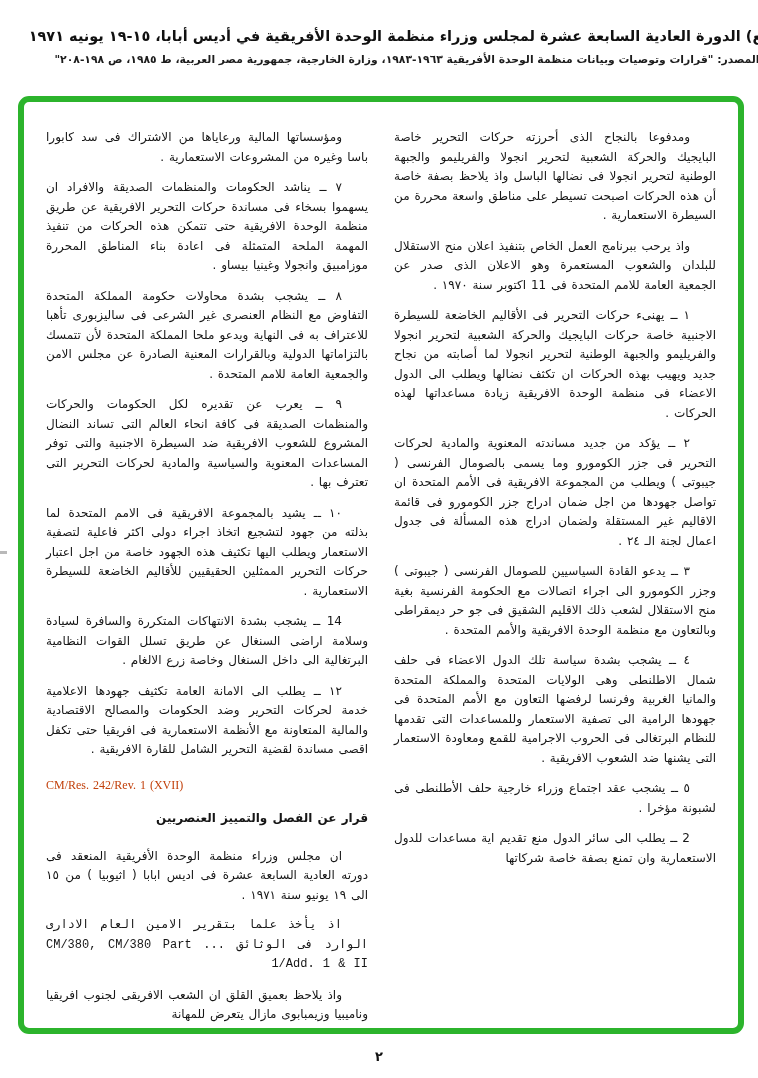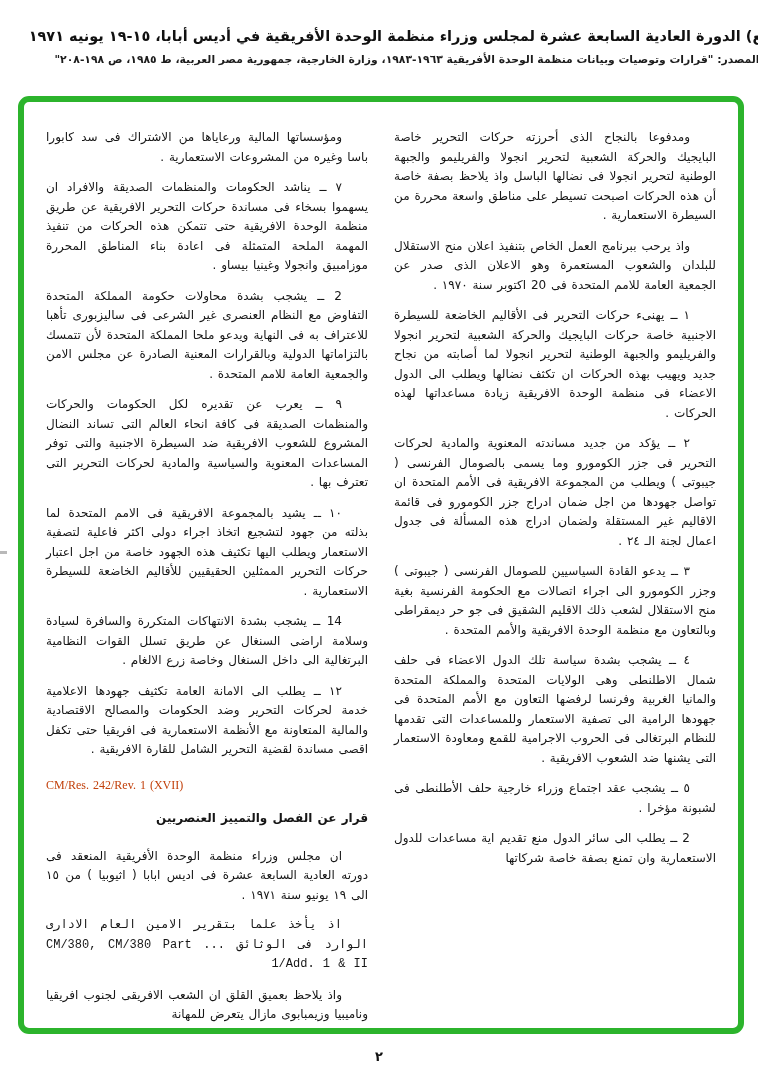--- a/index.html
+++ b/index.html
@@ -121,33 +121,33 @@
 
   <div class="header">
     <div class="title-line">(تابع) الدورة العادية السابعة عشرة لمجلس وزراء منظمة الوحدة الأفريقية في أديس أبابا، ١٥-١٩ يونيه ١٩٧١</div>
     <div class="source-line">المصدر: "قرارات وتوصيات وبيانات منظمة الوحدة الأفريقية ١٩٦٣-١٩٨٣، وزارة الخارجية، جمهورية مصر العربية، ط ١٩٨٥، ص ١٩٨-٢٠٨"</div>
   </div>
 
   <div class="doc-box" style="border-color: rgb(44, 180, 44);">
 
     <section class="col">
       <p>ومدفوعا بالنجاح الذى أحرزته حركات التحرير خاصة البايجيك والحركة الشعبية لتحرير انجولا والفريليمو والجبهة الوطنية لتحرير انجولا فى نضالها الباسل واذ يلاحظ بصفة خاصة أن هذه الحركات اصبحت تسيطر على مناطق واسعة محررة من السيطرة الاستعمارية .</p>
-      <p>واذ يرحب ببرنامج العمل الخاص بتنفيذ اعلان منح الاستقلال للبلدان والشعوب المستعمرة وهو الاعلان الذى صدر عن الجمعية العامة للامم المتحدة فى 20 اكتوبر سنة ١٩٧٠ .</p>
+      <p>واذ يرحب ببرنامج العمل الخاص بتنفيذ اعلان منح الاستقلال للبلدان والشعوب المستعمرة وهو الاعلان الذى صدر عن الجمعية العامة للامم المتحدة فى 11 اكتوبر سنة ١٩٧٠ .</p>
       <p>١ ــ يهنىء حركات التحرير فى الأقاليم الخاضعة للسيطرة الاجنبية خاصة حركات البايجيك والحركة الشعبية لتحرير انجولا والفريليمو والجبهة الوطنية لتحرير انجولا لما أصابته من نجاح جديد ويهيب بهذه الحركات ان تكثف نضالها ويطلب الى الدول الاعضاء فى منظمة الوحدة الافريقية زيادة مساعداتها لهذه الحركات .</p>
       <p>٢ ــ يؤكد من جديد مساندته المعنوية والمادية لحركات التحرير فى جزر الكومورو وما يسمى بالصومال الفرنسى ( جيبوتى ) ويطلب من المجموعة الافريقية فى الأمم المتحدة ان تواصل جهودها من اجل ضمان ادراج جزر الكومورو فى قائمة الاقاليم غير المستقلة ولضمان ادراج هذه المسألة فى جدول اعمال لجنة الـ ٢٤ .</p>
       <p>٣ ــ يدعو القادة السياسيين للصومال الفرنسى ( جيبوتى ) وجزر الكومورو الى اجراء اتصالات مع الحكومة الفرنسية بغية منح الاستقلال لشعب ذلك الاقليم الشقيق فى جو حر ديمقراطى وبالتعاون مع منظمة الوحدة الافريقية والأمم المتحدة .</p>
       <p>٤ ــ يشجب بشدة سياسة تلك الدول الاعضاء فى حلف شمال الاطلنطى وهى الولايات المتحدة والمملكة المتحدة والمانيا الغربية وفرنسا لرفضها التعاون مع الأمم المتحدة فى جهودها الرامية الى تصفية الاستعمار وللمساعدات التى تقدمها للنظام البرتغالى فى الحروب الاجرامية للقمع ومعاودة الاستعمار التى يشنها ضد الشعوب الافريقية .</p>
       <p>٥ ــ يشجب عقد اجتماع وزراء خارجية حلف الأطلنطى فى لشبونة مؤخرا .</p>
       <p>2 ــ يطلب الى سائر الدول منع تقديم اية مساعدات للدول الاستعمارية وان تمنع بصفة خاصة شركاتها</p>
     </section>
 
     <section class="col">
       <p>ومؤسساتها المالية ورعاياها من الاشتراك فى سد كابورا باسا وغيره من المشروعات الاستعمارية .</p>
       <p>٧ ــ يناشد الحكومات والمنظمات الصديقة والافراد ان يسهموا بسخاء فى مساندة حركات التحرير الافريقية عن طريق منظمة الوحدة الافريقية حتى تتمكن هذه الحركات من تنفيذ المهمة الملحة المتمثلة فى اعادة بناء المناطق المحررة  موزامبيق وانجولا وغينيا بيساو .</p>
-      <p>2 ــ يشجب بشدة محاولات حكومة المملكة المتحدة التفاوض مع النظام العنصرى غير الشرعى فى ساليزبورى تأهبا للاعتراف به فى النهاية ويدعو ملحا المملكة المتحدة لأن تتمسك بالتزاماتها الدولية وبالقرارات المعنية الصادرة عن مجلس الامن والجمعية العامة للامم المتحدة .</p>
+      <p>٨ ــ يشجب بشدة محاولات حكومة المملكة المتحدة التفاوض مع النظام العنصرى غير الشرعى فى ساليزبورى تأهبا للاعتراف به فى النهاية ويدعو ملحا المملكة المتحدة لأن تتمسك بالتزاماتها الدولية وبالقرارات المعنية الصادرة عن مجلس الامن والجمعية العامة للامم المتحدة .</p>
       <p>٩ ــ يعرب عن تقديره لكل الحكومات والحركات والمنظمات الصديقة فى كافة انحاء العالم التى تساند النضال المشروع للشعوب الافريقية ضد السيطرة الاجنبية والتى توفر المساعدات المعنوية والسياسية والمادية لحركات التحرير التى تعترف بها .</p>
       <p>١٠ ــ يشيد بالمجموعة الافريقية فى الامم المتحدة لما بذلته من جهود لتشجيع اتخاذ اجراء دولى اكثر فاعلية لتصفية الاستعمار ويطلب اليها تكثيف هذه الجهود خاصة من اجل اعتبار حركات التحرير الممثلين الحقيقيين للأقاليم الخاضعة للسيطرة الاستعمارية .</p>
       <p>14 ــ يشجب بشدة الانتهاكات المتكررة والسافرة لسيادة وسلامة اراضى السنغال عن طريق تسلل القوات النظامية البرتغالية الى داخل السنغال وخاصة زرع الالغام .</p>
       <p>١٢ ــ يطلب الى الامانة العامة تكثيف جهودها الاعلامية خدمة لحركات التحرير وضد الحكومات والمصالح الاقتصادية والمالية المتعاونة مع الأنظمة الاستعمارية فى افريقيا حتى تكفل اقصى مساندة لقضية التحرير الشامل للقارة الافريقية .</p>
       <p class="ref-code">CM/Res. 242/Rev. 1 (XVII)</p>
       <p class="section-heading">قرار عن الفصل والتمييز العنصريين</p>
       <p>ان مجلس وزراء منظمة الوحدة الأفريقية المنعقد فى دورته العادية السابعة عشرة فى اديس ابابا ( اثيوبيا ) من ١٥ الى ١٩ يونيو سنة ١٩٧١ .</p>
       <p class="latin-run">اذ يأخذ علما بتقرير الامين العام الادارى الوارد فى الوثائق ... CM/380, CM/380 Part 1/Add. 1 &amp; II</p>
       <p>واذ يلاحظ بعميق القلق ان الشعب الافريقى لجنوب افريقيا وناميبيا وزيمبابوى مازال يتعرض للمهانة</p>
     </section>

